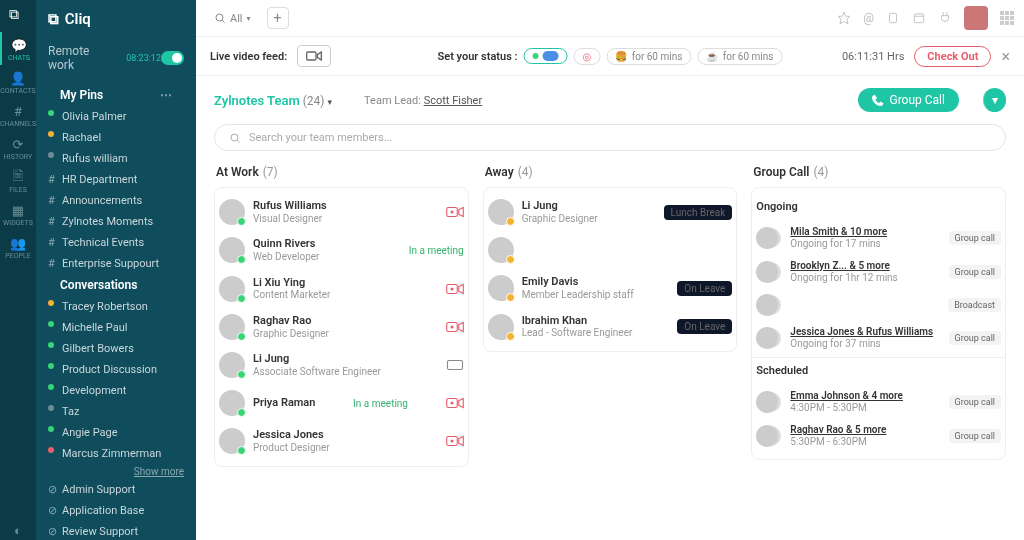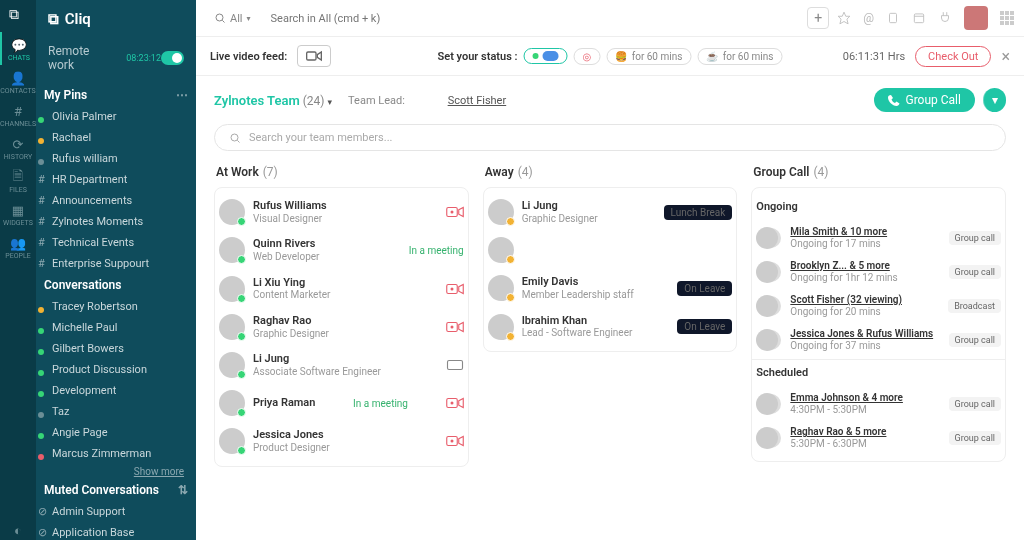--- a/index.html
+++ b/index.html
@@ -11,22 +11,22 @@
 .nav-rail .rail-icon { width:14px; height:14px; display:flex; align-items:center; justify-content:center; font-size:13px; }
 .nav-rail .logo { width:18px; height:18px; color:#fff; font-size:14px; margin-bottom:8px; }
 .nav-rail .rail-spacer { flex:1; }
 .sidebar { width:160px; background:#0f4c5c; color:#c9d7db; display:flex; flex-direction:column; overflow:hidden; }
 .sidebar .brand { display:flex; align-items:center; padding:10px 12px; gap:6px; color:#fff; font-size:15px; font-weight:600; }
 .sidebar .workspace-row { display:flex; align-items:center; justify-content:space-between; padding:6px 12px 12px; }
 .sidebar .workspace-row .ws-name { font-size:12px; color:#b5c9cf; }
 .sidebar .workspace-row .ws-time { font-size:9px; color:#1fc6a6;margin-left:16px; }
 .toggle { width:26px; height:14px; background:#1fc6a6; border-radius:7px; position:relative; }
 .toggle::after { content:''; width:10px; height:10px; background:#fff; border-radius:50%; position:absolute; right:2px; top:2px; }
-.sidebar .section-title { display:flex; align-items:center; justify-content:space-between; padding:4px 8px; font-weight:600; font-size:12px; color:#fff; }
-.sidebar .item { display:flex; align-items:flex-end; gap:8px; padding:4px 12px 4px 2px; font-size:11px; cursor:pointer; }
+.sidebar .section-title { display:flex; align-items:center; justify-content:space-between; padding:4px 24px; font-weight:600; font-size:12px; color:#fff; }
+.sidebar .item { display:flex; align-items:flex-start; gap:8px; padding:4px 12px 4px 12px; font-size:11px; cursor:pointer; }
 .pin-dot { width:6px; height:6px; border-radius:50%; flex-shrink:0; }
 .pin-hash { font-size:11px; color:#8ba8b0; width:6px; text-align:center; }
 .sidebar .show-more { text-align:right; font-size:10px; color:#8ba8b0; padding:2px 12px; text-decoration:underline; }
 .main { flex:1; display:flex; flex-direction:column; background:#fff; overflow:hidden; }
 .topbar { display:flex; align-items:center; gap:8px; padding:6px 10px; border-bottom:1px solid #eee; }
 .search-scope { display:flex; align-items:center; gap:4px; padding:4px 8px; border-radius:4px; color:#888; font-size:11px; }
 .search-scope svg { width:12px; height:12px; }
 .search-input { flex:1; border:none; outline:none; font-size:11px; color:#555; padding:4px; }
 .topbar .plus { width:22px; height:22px; border:1px solid #ddd; border-radius:4px; display:flex; align-items:center; justify-content:center; color:#888; font-size:14px; }
 .topbar-icons { display:flex; gap:12px; align-items:center; color:#bbb; margin-left:auto; }
@@ -36,27 +36,27 @@
 .grid9 span { background:#ccc; }
 .statusbar { display:flex; align-items:center; gap:10px; padding:8px 14px; border-bottom:1px solid #eee; position:relative; }
 .statusbar .label { font-weight:600; font-size:11px; }
 .statusbar .vid-icon-box { width:34px; height:22px; border:1px solid #ccc; border-radius:4px; display:flex; align-items:center; justify-content:center; }
 .statusbar .center { position:absolute; left:50%; transform:translateX(-50%); display:flex; align-items:center; gap:6px; }
 .pill { display:flex; align-items:center; gap:4px; border:1px solid #ddd; border-radius:12px; padding:2px 8px; font-size:10px; color:#888; }
 .pill.active { border-color:#1fc6a6; }
 .dot-g { width:6px; height:6px; border-radius:50%; background:#36d576; }
 .mini-toggle { width:16px; height:10px; background:#4a8fe6; border-radius:5px; position:relative; }
 .statusbar .right { margin-left:auto; display:flex; align-items:center; gap:10px; }
-.checkout-btn { border:1px solid #e85d6b; color:#e85d6b; border-radius:14px; padding:3px 12px; font-size:11px; }
+.checkout-btn { border:1px solid #e85d6b; color:#e85d6b; border-radius:14px; padding:3px 12px; font-size:11px;font-weight:bold; }
 .close-x { color:#999; font-size:16px; cursor:pointer; }
-.team-header { display:flex; align-items:center; gap:16px; padding:12px 18px 8px; }
+.team-header { display:flex; align-items:center; gap:32px; padding:12px 18px 8px; }
 .team-name { color:#1fc6a6; font-weight:600; font-size:13px; }
 .team-count { color:#888; font-size:12px; }
 .team-lead { font-size:11px; color:#888; }
-.team-lead .lead-name { color:#555; text-decoration:underline;margin-left:40px; }
+.team-lead .lead-name { color:#555; text-decoration:underline; }
 .group-call-btn { margin-left:auto; background:#1fc6a6; color:#fff; border-radius:16px; padding:5px 14px; font-size:12px; display:flex; align-items:center; gap:5px; }
 .group-call-split { background:#1fc6a6; color:#fff; border-radius:16px; padding:5px 8px; margin-left:-8px; border-left:1px solid rgba(255,255,255,0.3); }
 .team-search { margin:4px 18px 10px; border:1px solid #e5e5e5; border-radius:18px; padding:6px 14px; display:flex; align-items:center; gap:8px; color:#aaa; font-size:11px; }
 .columns { display:flex; gap:14px; padding:0 18px; flex:1; overflow:hidden; }
 .col { flex:1; min-width:0; }
 .col-title { font-weight:600; font-size:12px; padding:4px 2px 8px; display:flex; gap:4px; }
 .col-title .count { color:#999; font-weight:400; }
 .card { border:1px solid #eee; border-radius:8px; padding:6px 0; display:flex; flex-direction:column; gap:2px; }
 .person-row { display:flex; align-items:center; gap:8px; padding:5px 4px; position:relative; }
 .person-row .pavatar { width:26px; height:26px; border-radius:50%; background:#ccc; position:relative; flex-shrink:0; }
@@ -201,24 +201,20 @@
         <div class="item">
           <span class="pin-dot" style="background:#36d576"></span>
           <span>Angie Page</span>
         </div>
         <div class="item">
           <span class="pin-dot" style="background:#e85d6b"></span>
           <span>Marcus Zimmerman</span>
         </div>
       </div>
     <div class="show-more">Show more</div>
-    <div class="section-title">
-      <span>Muted Conversations</span>
-      <span style="color:#8ba8b0">⇅</span>
-    </div>
     <div id="muted">
         <div class="item">
           <span class="pin-hash">⊘</span>
           <span>Admin Support</span>
         </div>
         <div class="item">
           <span class="pin-hash">⊘</span>
           <span>Application Base</span>
         </div>
         <div class="item">
@@ -231,21 +227,20 @@
   <div class="main">
     <div class="topbar">
       <div class="search-scope">
         <svg viewBox="0 0 24 24" fill="none" stroke="currentColor" stroke-width="2">
             <circle cx="11" cy="11" r="7"></circle>
             <line x1="21" y1="21" x2="16.65" y2="16.65"></line>
           </svg>
         <span>All</span>
         <span style="font-size:8px">▾</span>
       </div>
-      <input class="search-input" placeholder="Search in All (cmd + k)" style="">
       <div class="plus">+</div>
       <div class="topbar-icons">
         <svg viewBox="0 0 24 24" fill="none" stroke="currentColor" stroke-width="1.5">
             <polygon points="12,2 15,9 22,9 17,14 19,22 12,18 5,22 7,14 2,9 9,9"></polygon>
           </svg>
         <span>@</span>
         <svg viewBox="0 0 24 24" fill="none" stroke="currentColor" stroke-width="1.5">
             <rect x="6" y="4" width="12" height="16" rx="2"></rect>
           </svg>
         <svg viewBox="0 0 24 24" fill="none" stroke="currentColor" stroke-width="1.5">
@@ -471,24 +466,20 @@
               <div class="call-row">
                 <div class="cavatar stack"></div>
                 <div class="ctext">
                   <span class="cname">Brooklyn Z... &amp; 5 more</span>
                   <span class="csub">Ongoing for 1hr 12 mins</span>
                 </div>
                 <span class="mini-btn">Group call</span>
               </div>
               <div class="call-row">
                 <div class="cavatar stack"></div>
-                <div class="ctext">
-                  <span class="cname">Scott Fisher (32 viewing)</span>
-                  <span class="csub">Ongoing for 20 mins</span>
-                </div>
                 <span class="mini-btn">Broadcast</span>
               </div>
               <div class="call-row">
                 <div class="cavatar stack"></div>
                 <div class="ctext">
                   <span class="cname">Jessica Jones &amp; Rufus Williams</span>
                   <span class="csub">Ongoing for 37 mins</span>
                 </div>
                 <span class="mini-btn">Group call</span>
               </div>

